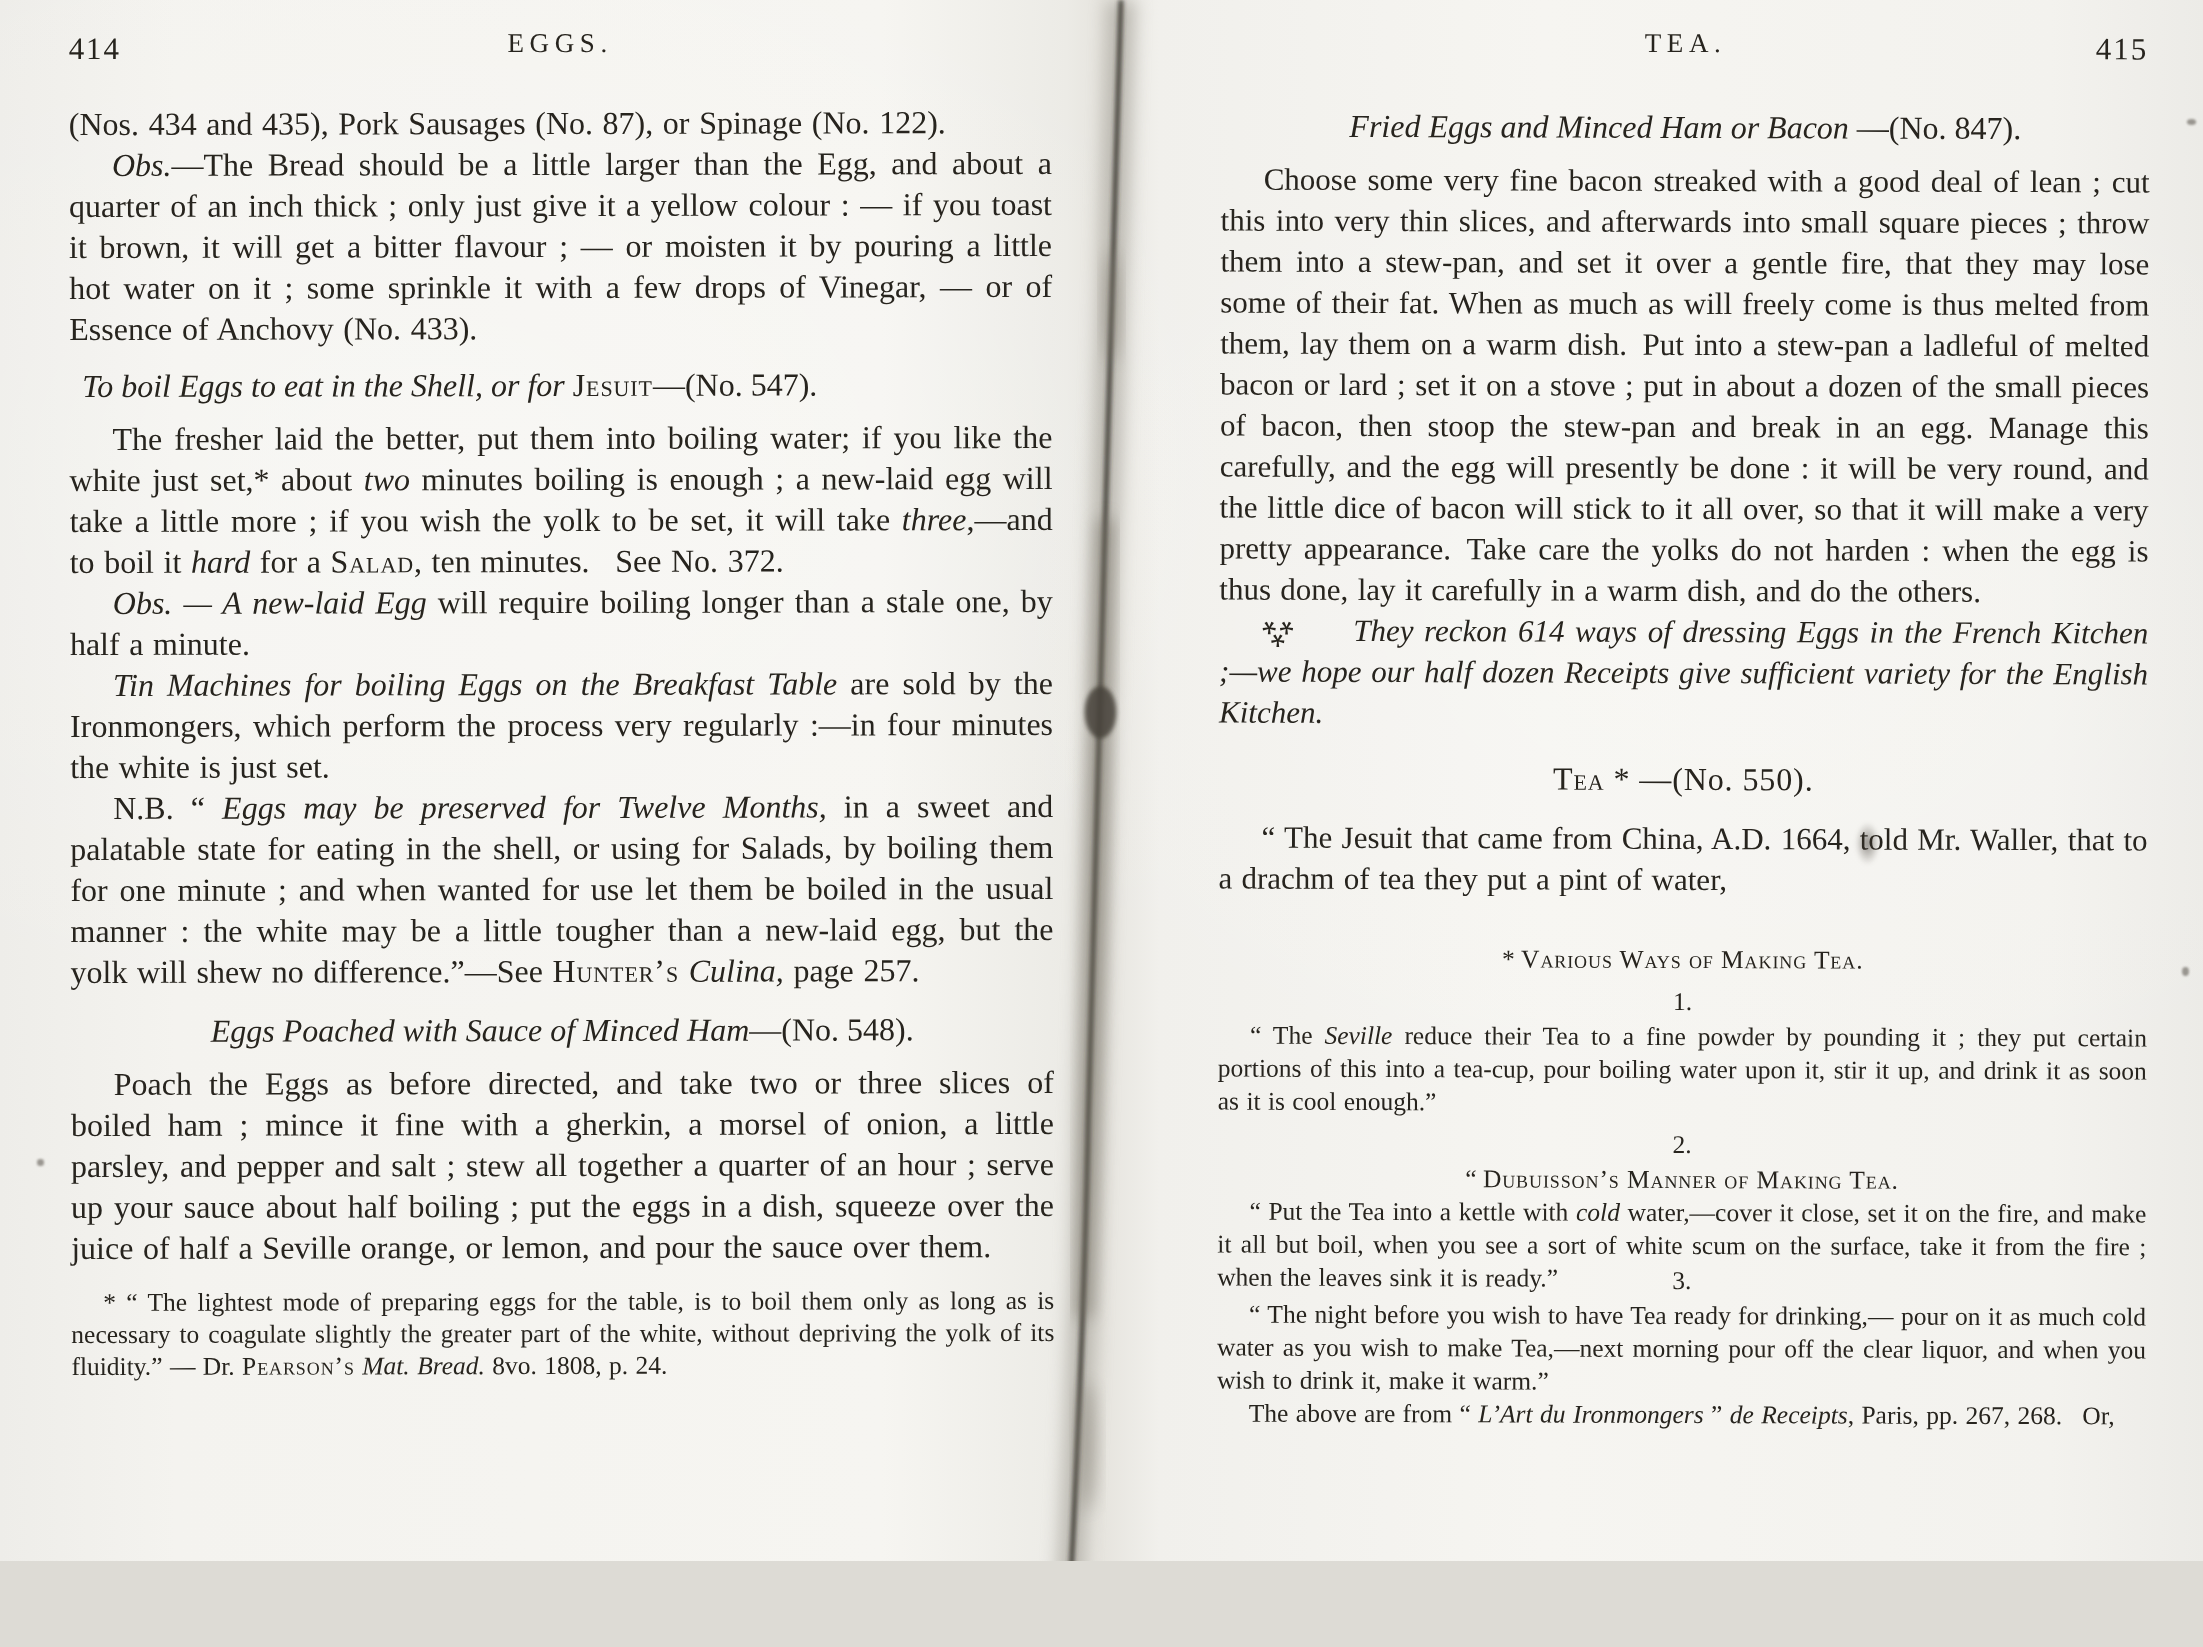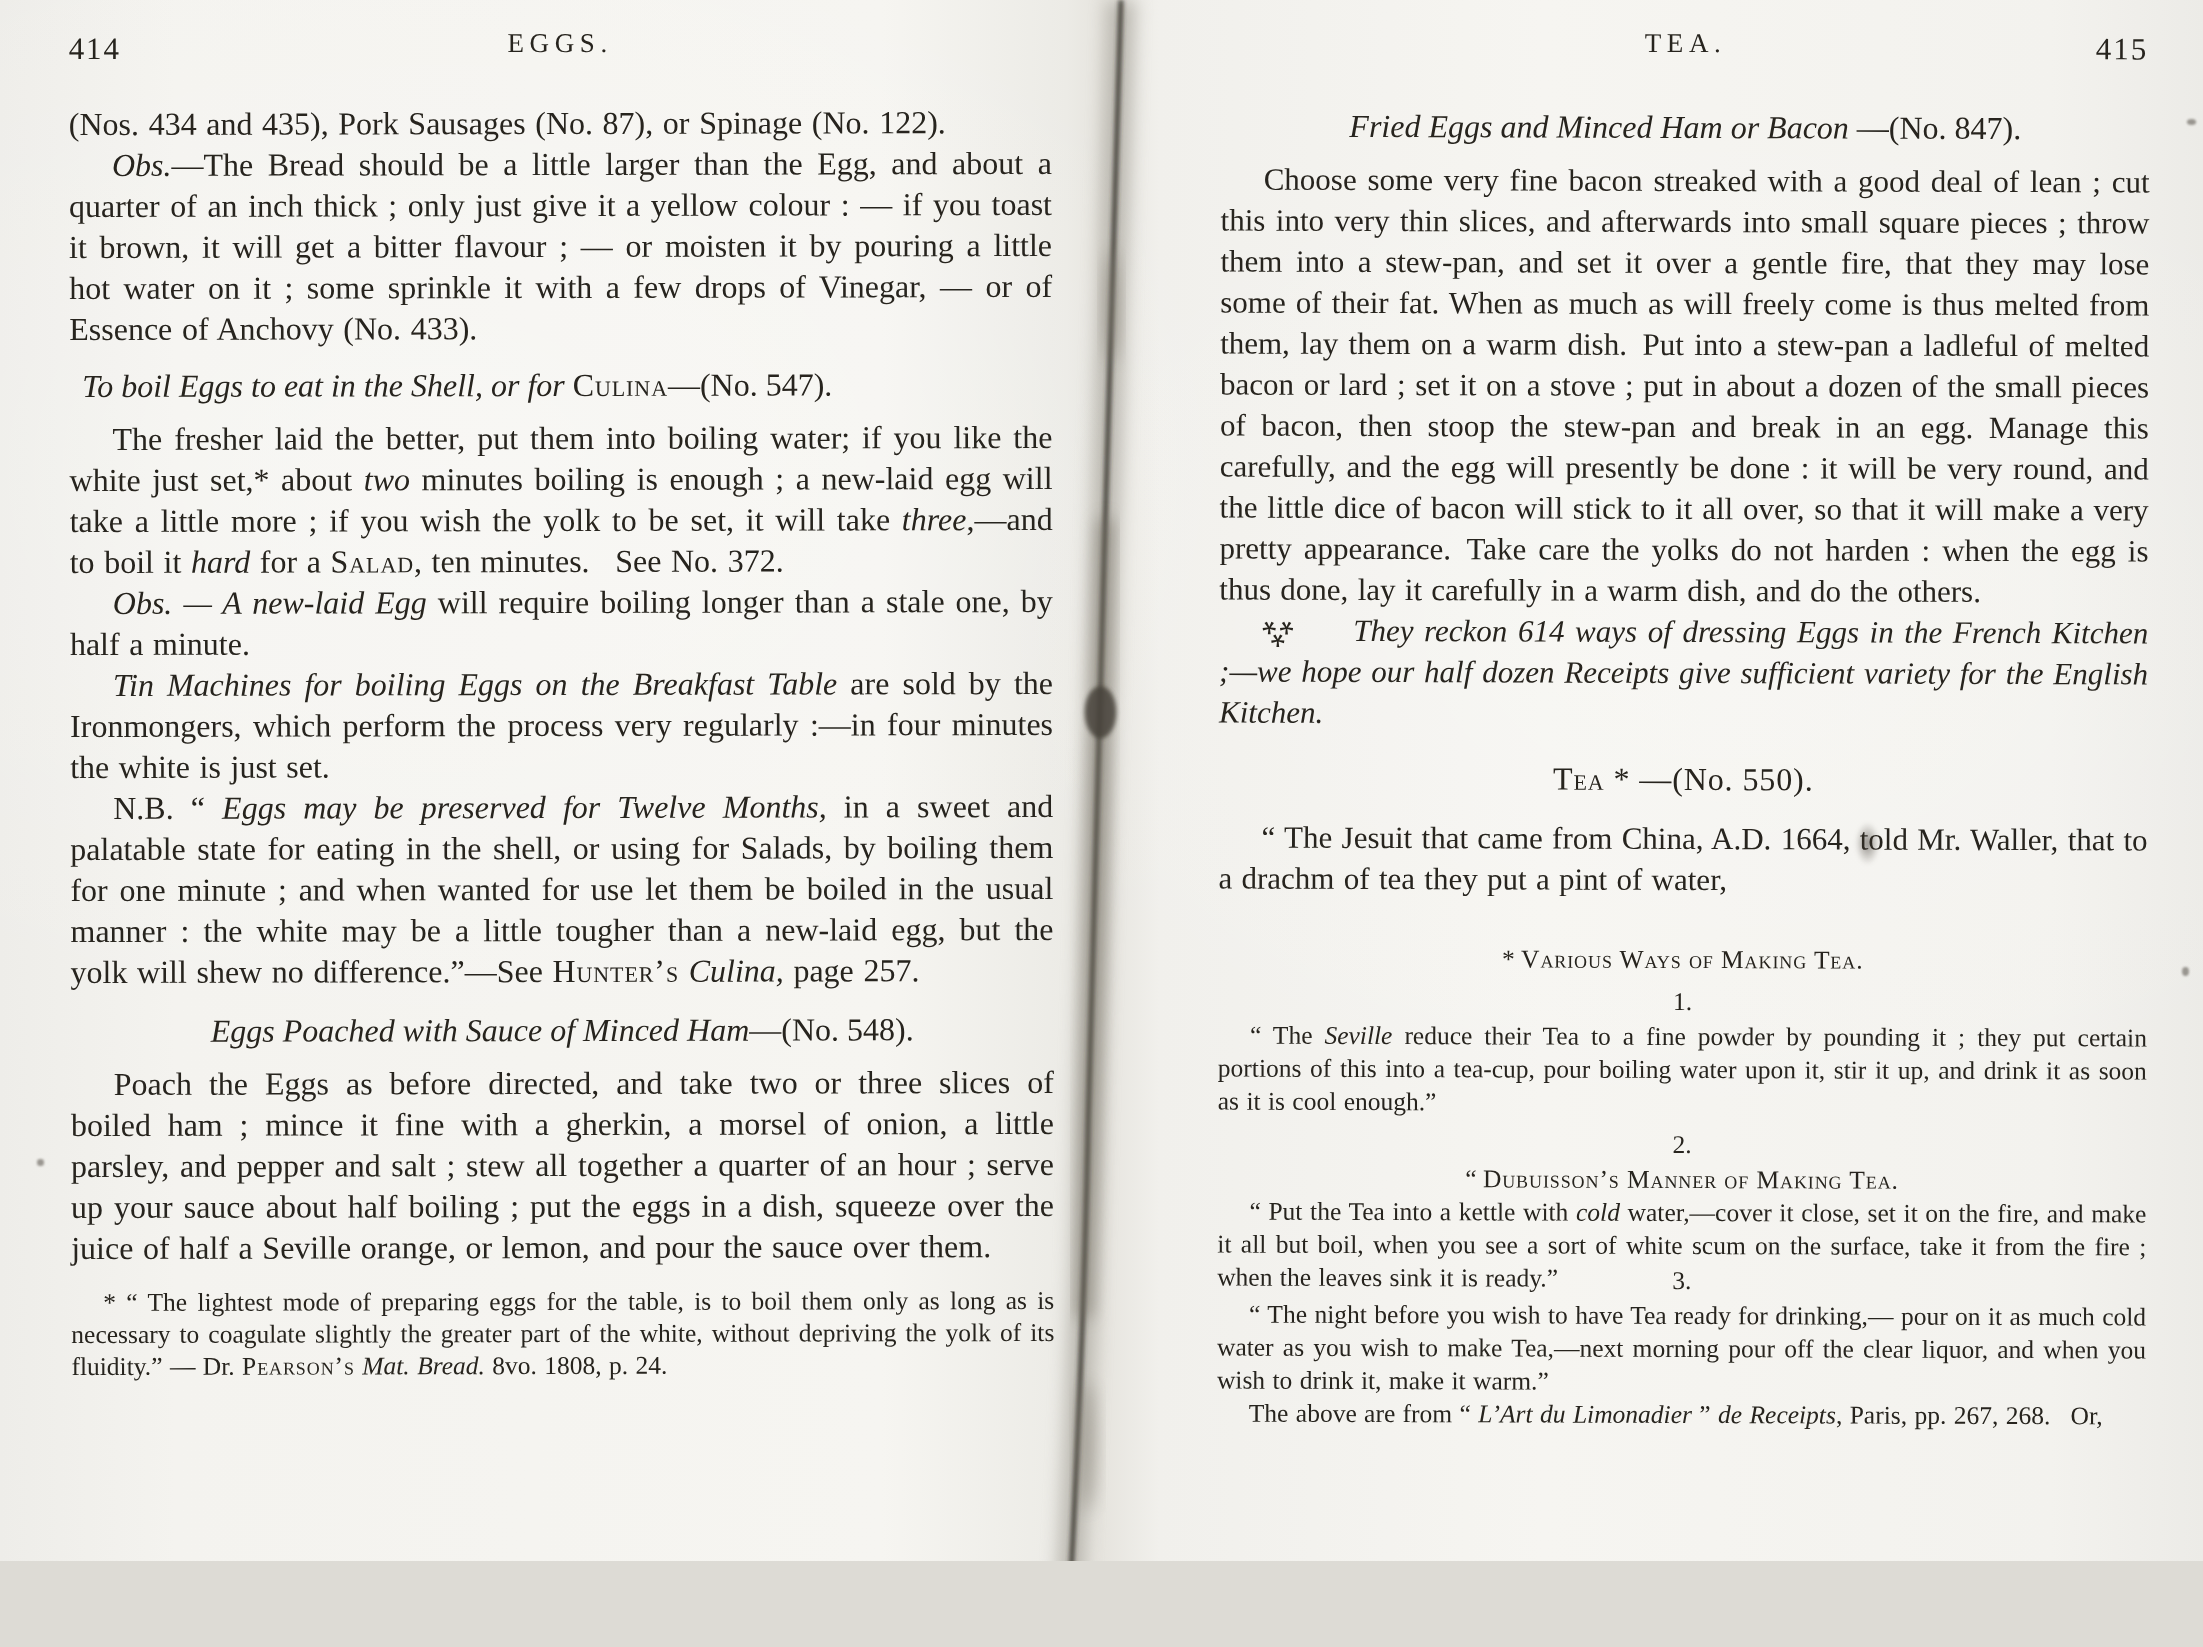--- a/index.html
+++ b/index.html
@@ -65,21 +65,21 @@
 <div class="spread">
 
   <div class="page page-left">
     <div class="pagehead">
       <span class="pagenum">414</span>
       <div class="runtitle">EGGS.</div>
     </div>
     <div class="body-left">
       <p class="para"><span>(Nos. 434 and 435), Pork Sausages (No. 87), or Spinage (No. 122).</span></p>
       <p class="para indent"><span class="it">Obs.</span><span>—The Bread should be a little larger than the Egg, and about a quarter of an inch thick ; only just give it a yellow colour : — if you toast it brown, it will get a bitter flavour ; — or moisten it by pouring a little hot water on it ; some sprinkle it with a few drops of Vinegar, — or of Essence of Anchovy (No. 433).</span></p>
-      <p class="section-heading"><span class="it">To boil Eggs to eat in the Shell, or for </span><span class="sc">Culina</span><span>—(No. 547).</span></p>
+      <p class="section-heading"><span class="it">To boil Eggs to eat in the Shell, or for </span><span class="sc">Jesuit</span><span>—(No. 547).</span></p>
       <p class="para indent"><span>The fresher laid the better, put them into boiling water; if you like the white just set,* about </span><span class="it">two</span><span> minutes boiling is enough ; a new-laid egg will take a little more ; if you wish the yolk to be set, it will take </span><span class="it">three</span><span>,—and to boil it </span><span class="it">hard</span><span> for a </span><span class="sc">Salad</span><span>, ten minutes.  See No. 372.</span></p>
       <p class="para indent"><span class="it">Obs. — A new-laid Egg</span><span> will require boiling longer than a stale one, by half a minute.</span></p>
       <p class="para indent"><span class="it">Tin Machines for boiling Eggs on the Breakfast Table</span><span> are sold by the Ironmongers, which perform the process very regularly :—in four minutes the white is just set.</span></p>
       <p class="para indent"><span>N.B. “ </span><span class="it">Eggs may be preserved for Twelve Months,</span><span> in a sweet and palatable state for eating in the shell, or using for Salads, by boiling them for one minute ; and when wanted for use let them be boiled in the usual manner : the white may be a little tougher than a new-laid egg, but the yolk will shew no difference.”—See </span><span class="sc">Hunter’s</span><span> </span><span class="it">Culina,</span><span> page 257.</span></p>
       <p class="section-heading-centered"><span class="it">Eggs Poached with Sauce of Minced Ham</span><span>—(No. 548).</span></p>
       <p class="para indent"><span>Poach the Eggs as before directed, and take two or three slices of boiled ham ; mince it fine with a gherkin, a morsel of onion, a little parsley, and pepper and salt ; stew all together a quarter of an hour ; serve up your sauce about half boiling ; put the eggs in a dish, squeeze over the juice of half a Seville orange, or lemon, and pour the sauce over them.</span></p>
       <p class="footnote-left"><span>* “ The lightest mode of preparing eggs for the table, is to boil them only as long as is necessary to coagulate slightly the greater part of the white, without depriving the yolk of its fluidity.” — Dr. </span><span class="sc">Pearson’s</span><span> </span><span class="it">Mat. Bread.</span><span> 8vo. 1808, p. 24.</span></p>
     </div>
   </div>
 
@@ -97,21 +97,21 @@
 
       <div class="fn-block">
         <p class="fn-center"><span>* </span><span class="sc">Various Ways of Making Tea.</span></p>
         <p class="fn-num">1.</p>
         <p class="fn-para"><span>“ The </span><span class="it">Seville</span><span> reduce their Tea to a fine powder by pounding it ; they put certain portions of this into a tea-cup, pour boiling water upon it, stir it up, and drink it as soon as it is cool enough.”</span></p>
         <p class="fn-num">2.</p>
         <p class="fn-center"><span>“ </span><span class="sc">Dubuisson’s Manner of Making Tea.</span></p>
         <p class="fn-para"><span>“ Put the Tea into a kettle with </span><span class="it">cold</span><span> water,—cover it close, set it on the fire, and make it all but boil, when you see a sort of white scum on the surface, take it from the fire ; when the leaves sink it is ready.”</span></p>
         <p class="fn-num overlap-up">3.</p>
         <p class="fn-para"><span>“ The night before you wish to have Tea ready for drinking,— pour on it as much cold water as you wish to make Tea,—next morning pour off the clear liquor, and when you wish to drink it, make it warm.”</span></p>
-        <p class="fn-para"><span>The above are from “ </span><span class="it">L’Art du Limonadier</span><span> ” </span><span class="it">de Receipts</span><span>, Paris, pp. 267, 268.  Or,</span></p>
+        <p class="fn-para"><span>The above are from “ </span><span class="it">L’Art du Ironmongers</span><span> ” </span><span class="it">de Receipts</span><span>, Paris, pp. 267, 268.  Or,</span></p>
       </div>
     </div>
   </div>
 
   <svg class="gutter-svg" viewBox="0 0 240 1776" preserveAspectRatio="none">
     <defs>
       <filter id="blurBig" x="-60%" y="-10%" width="220%" height="120%">
           <feGaussianBlur stdDeviation="9"></feGaussianBlur>
         </filter>
       <filter id="blurSmall" x="-60%" y="-10%" width="220%" height="120%">

